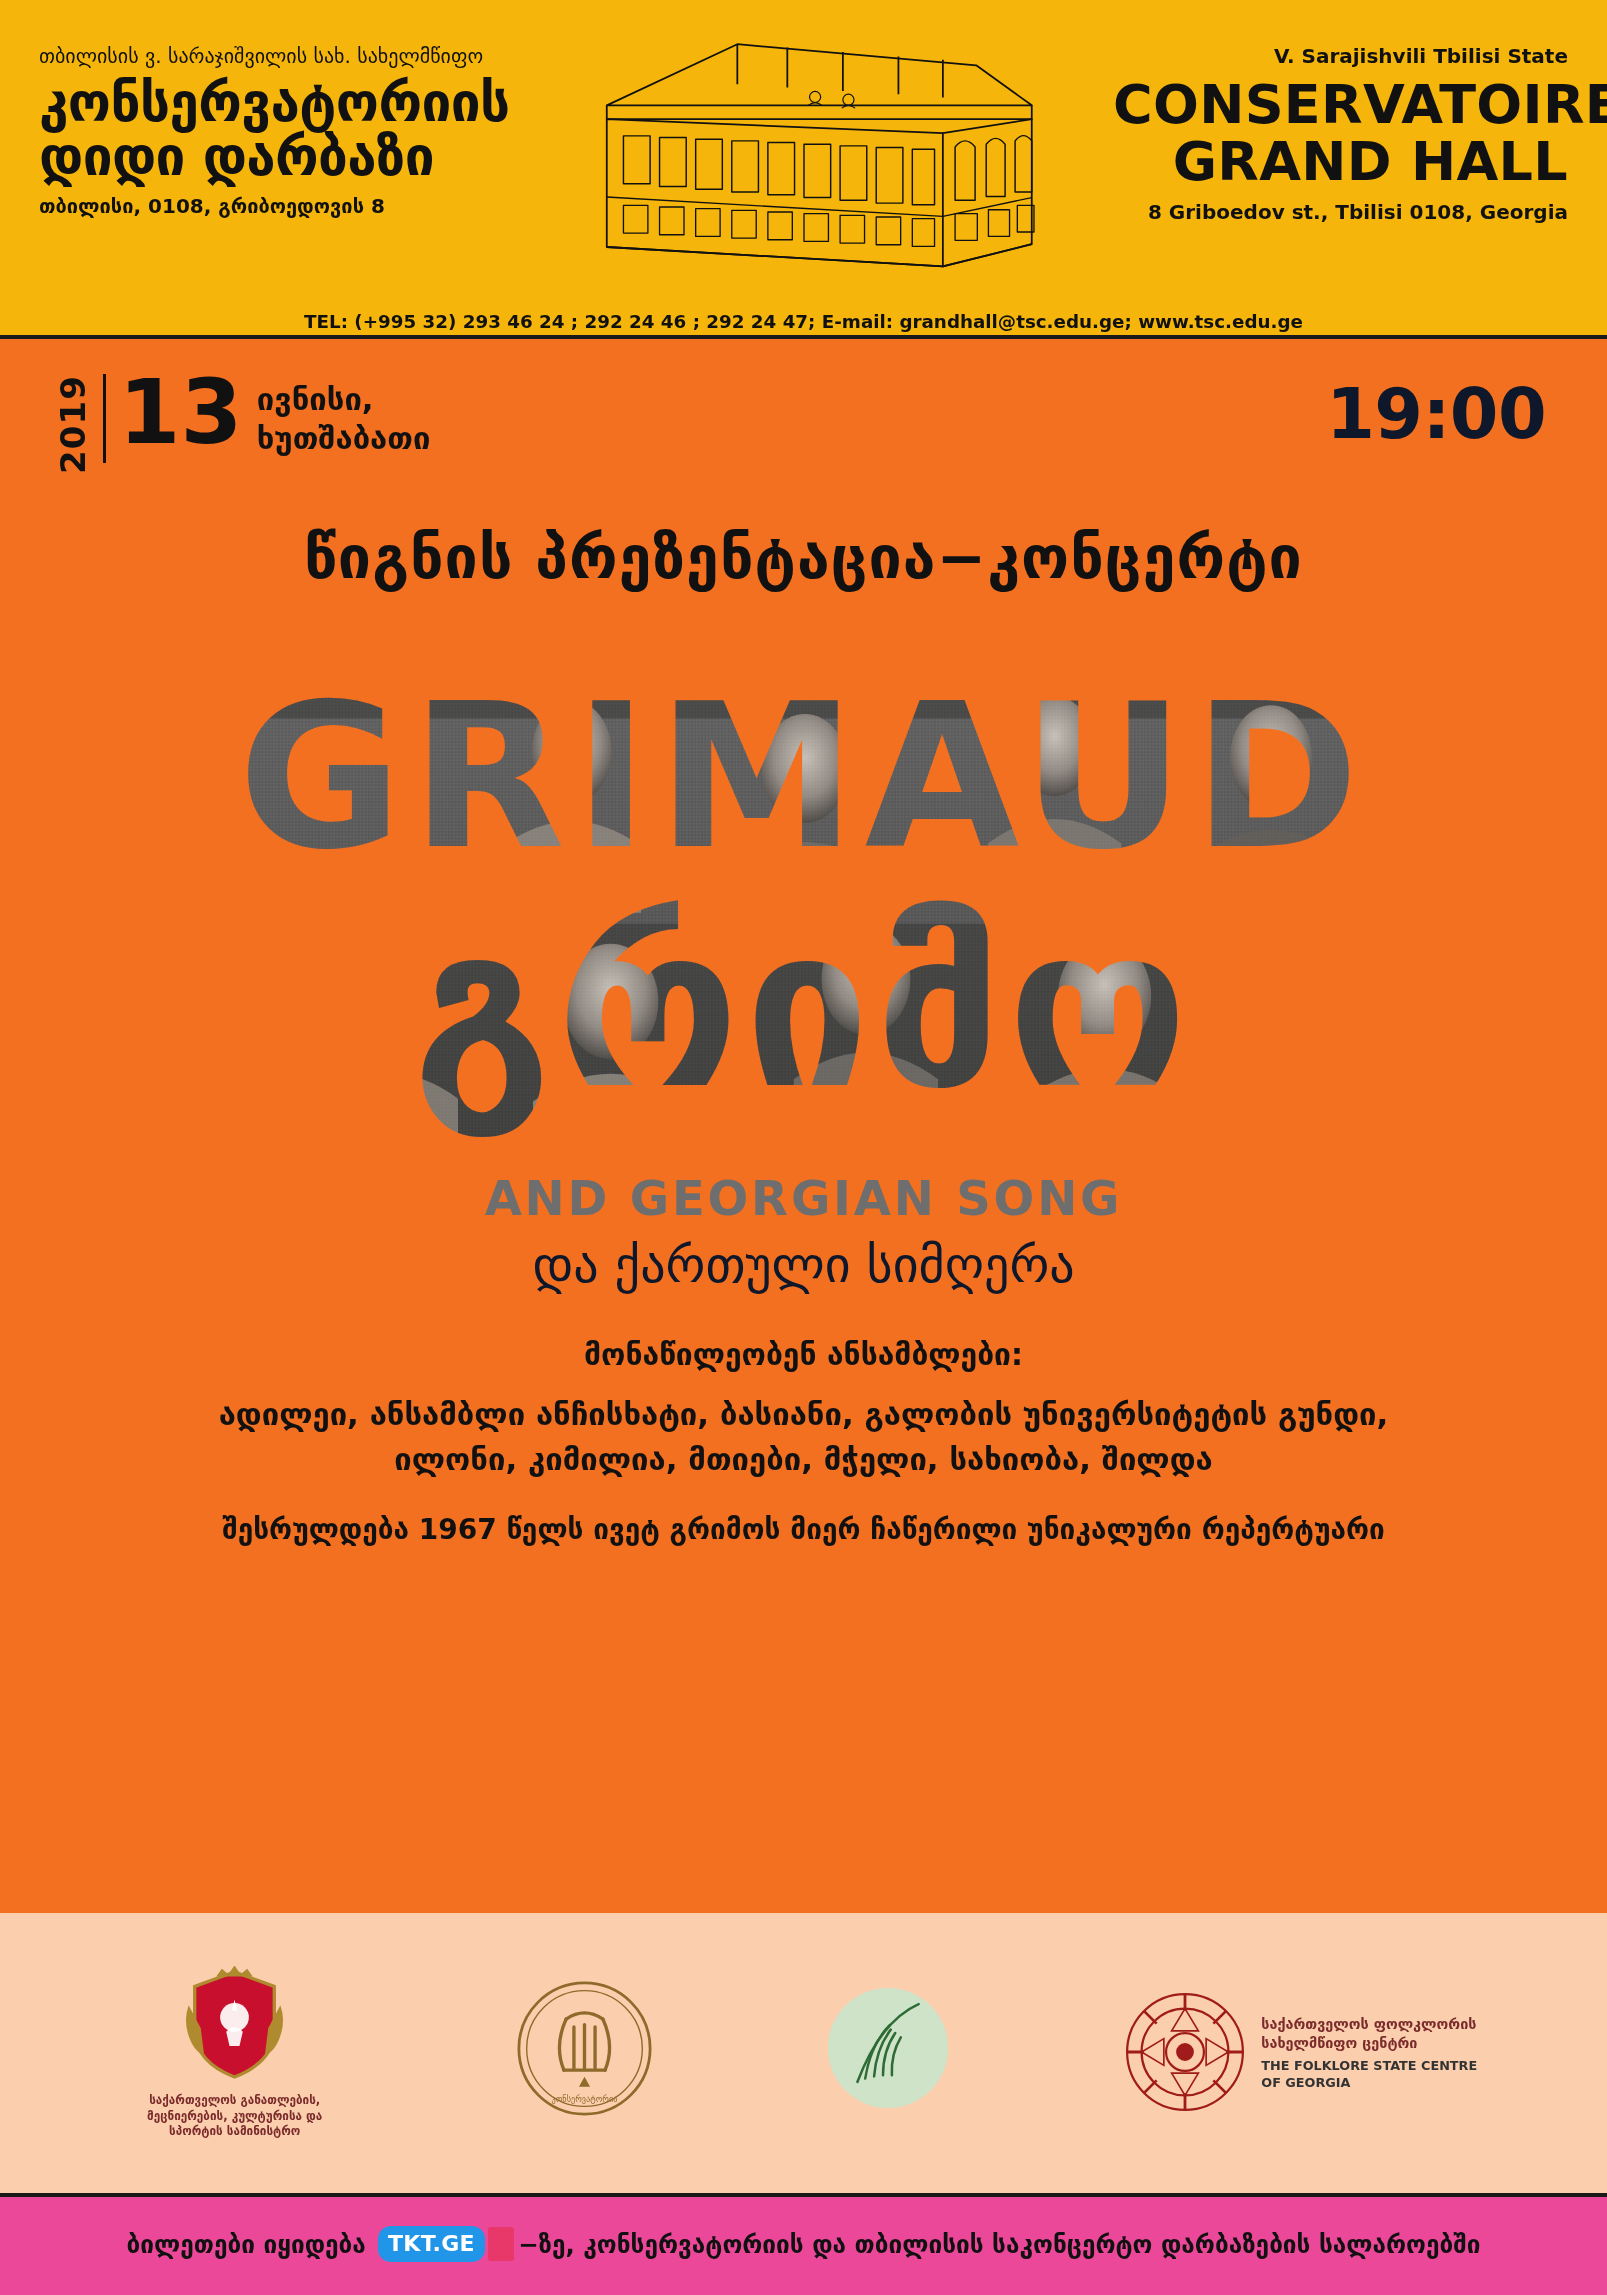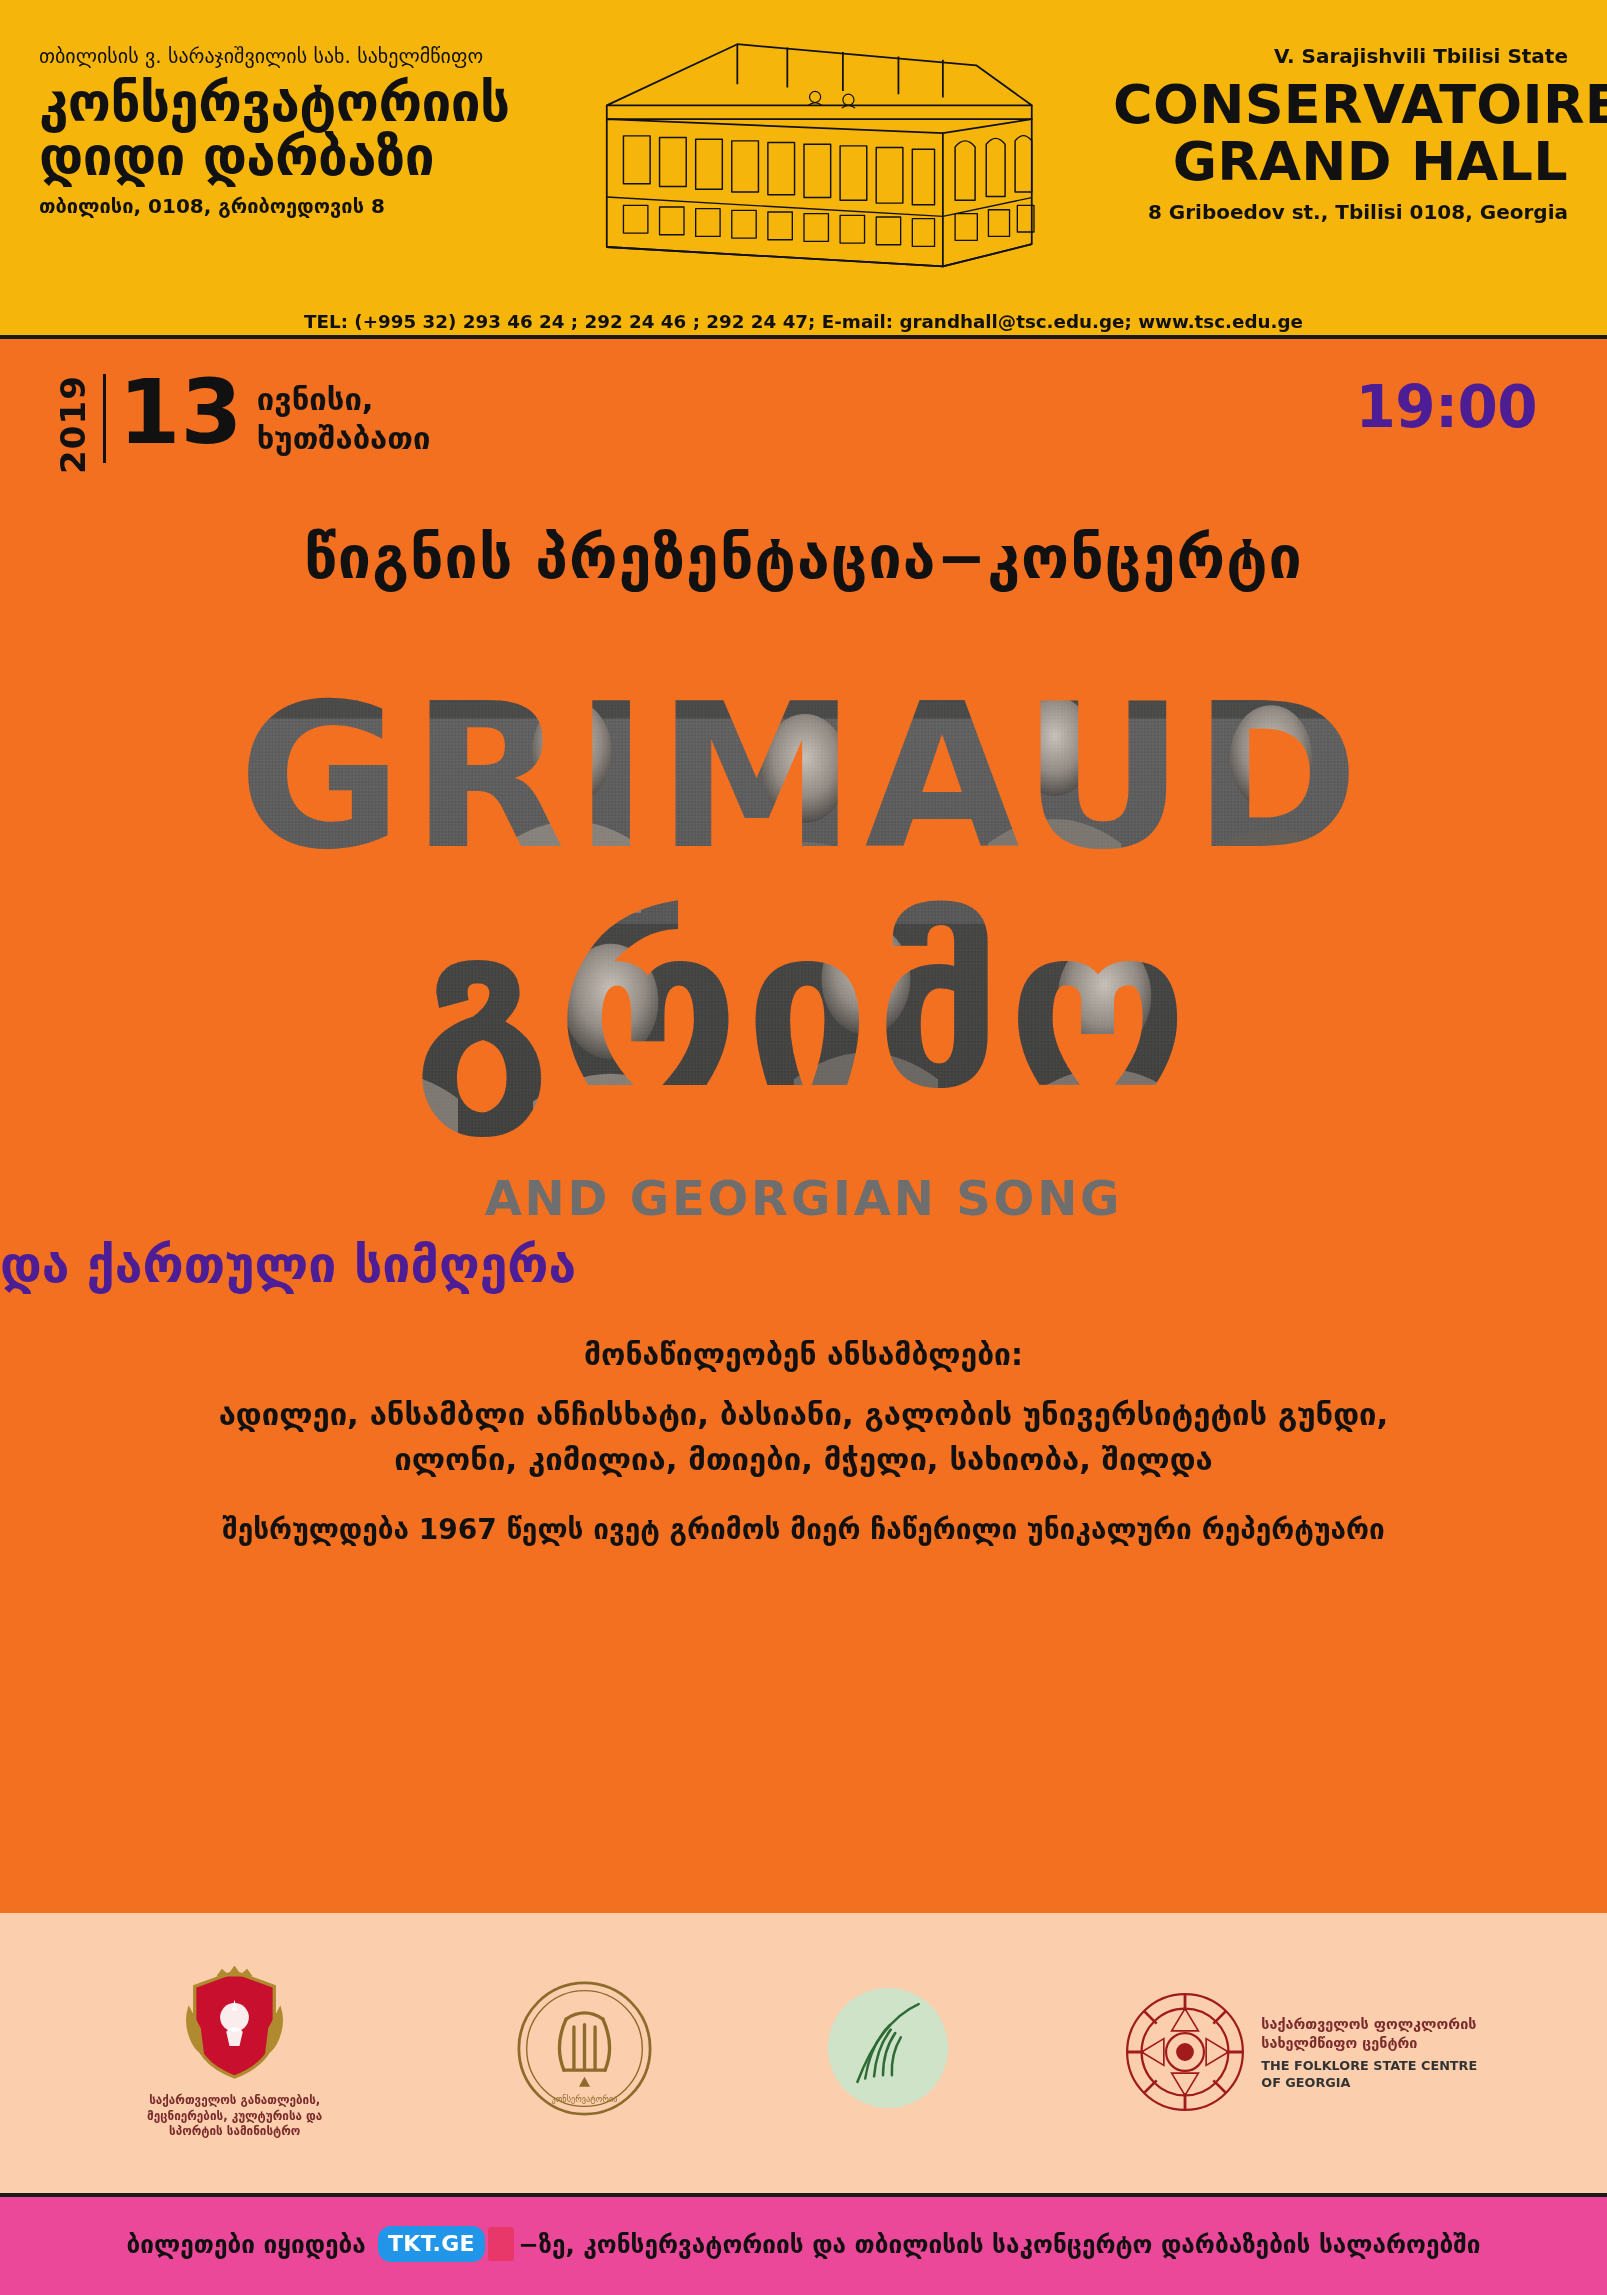--- a/index.html
+++ b/index.html
@@ -154,25 +154,25 @@
     margin-right: 14.4px;
   }
   .daymonth {
     padding-top: 7.8px;
     font-size: 31px;
     font-weight: 700;
     line-height: 1.25;
   }
   .time {
     position: absolute;
-    right: 70px;
+    right: 61px;
     top: 34px;
-    font-size: 58px;
-    font-weight: 700;
-    color: #4c1d95;
+    font-size: 70px;
+    font-weight: 700;
+    color: #0f172a;
     letter-spacing: -0.6px;
   }
 
   
   .event-title {
     text-align: center;
     font-size: 59px;
     font-weight: 800;
     color: #111111;
     letter-spacing: 1.1px;
@@ -196,23 +196,24 @@
   
   .sub-en {
     text-align: center;
     font-size: 48px;
     font-weight: 800;
     color: #6E6E6E;
     letter-spacing: 2.8px;
     margin-top: 2.2px;
   }
   .sub-ka {
+    text-align: center;
     font-size: 50px;
-    font-weight: 700;
-    color: #4c1d95;
+    font-weight: 400;
+    color: #0f172a;
     margin-top: 10px;
   }
 
   
   .perf-head {
     text-align: center;
     font-size: 30px;
     font-weight: 700;
     color: #111;
     margin-top: 43px;

